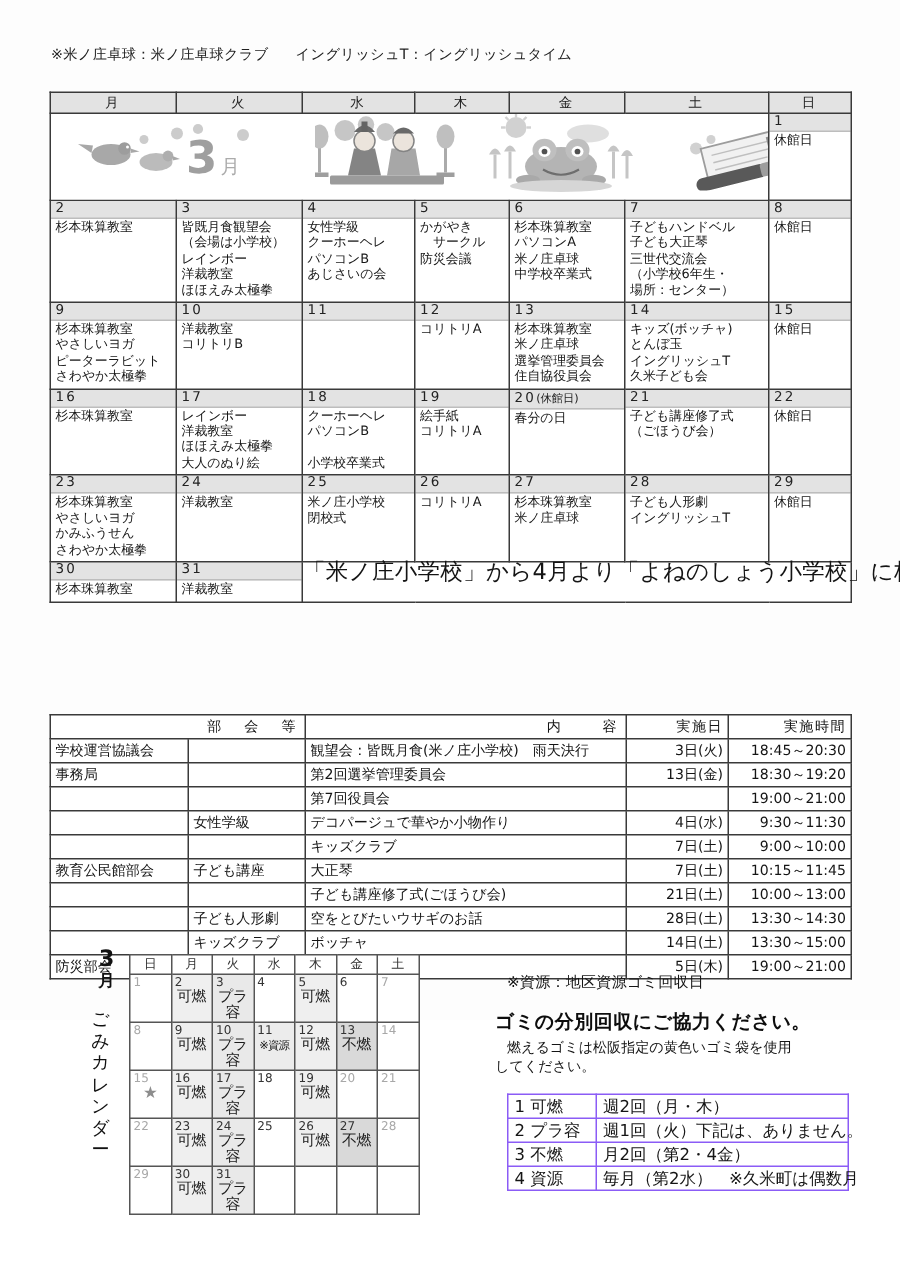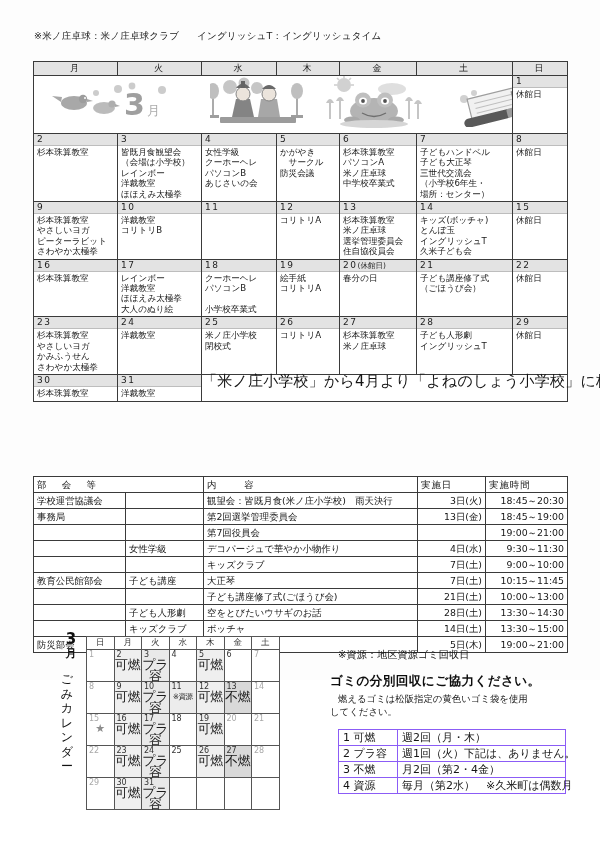--- a/index.html
+++ b/index.html
@@ -134,21 +134,21 @@
   table.meet th, table.meet td {
     border: 1px solid #3a3a3a;
     font-size: 9.4px;
     line-height: 12px;
     padding: 1px 3px;
     color: #151515;
     height: 13px;
   }
   table.meet th {
     font-weight: normal;
-    text-align: left;
+    text-align: right;
     letter-spacing: 3px;
     background: #fff;
   }
   table.meet th.tight { letter-spacing: 1px; }
   td.rgt { text-align: right; padding-right: 5px; }
 
   
   .gomi-title {
     position: absolute;
     left: 54px;
@@ -203,21 +203,21 @@
   }
   .gnum {
     display: block;
     font-size: 8px;
     line-height: 9px;
     padding-left: 2px;
     color: #333;
   }
   .glabel {
     display: block;
-    font-size: 13px;
+    font-size: 10px;
     line-height: 11px;
     text-align: center;
     color: #1b1b1b;
     letter-spacing: -0.3px;
   }
   .glabel.src { font-size: 7.6px; letter-spacing: -0.6px; text-align: center; }
   td.g-kanen { background: #efefef; }
   td.g-pura  { background: #e9e9e9; }
   td.g-funen { background: #d9d9d9; }
   td.g-shigen{ background: #ececec; }
@@ -696,21 +696,21 @@
             <td class="">&nbsp;</td>
             <td class="">観望会：皆既月食(米ノ庄小学校)　雨天決行</td>
             <td class="rgt">3日(火)</td>
             <td class="rgt">18:45～20:30</td>
           </tr>
           <tr>
             <td class="">事務局</td>
             <td class="">&nbsp;</td>
             <td class="">第2回選挙管理委員会</td>
             <td class="rgt">13日(金)</td>
-            <td class="rgt">18:45～19:00</td>
+            <td class="rgt">18:30～19:20</td>
           </tr>
           <tr>
             <td class="">&nbsp;</td>
             <td class="">&nbsp;</td>
             <td class="">第7回役員会</td>
             <td class="rgt">&nbsp;</td>
             <td class="rgt">19:00～21:00</td>
           </tr>
           <tr>
             <td class="">&nbsp;</td>

